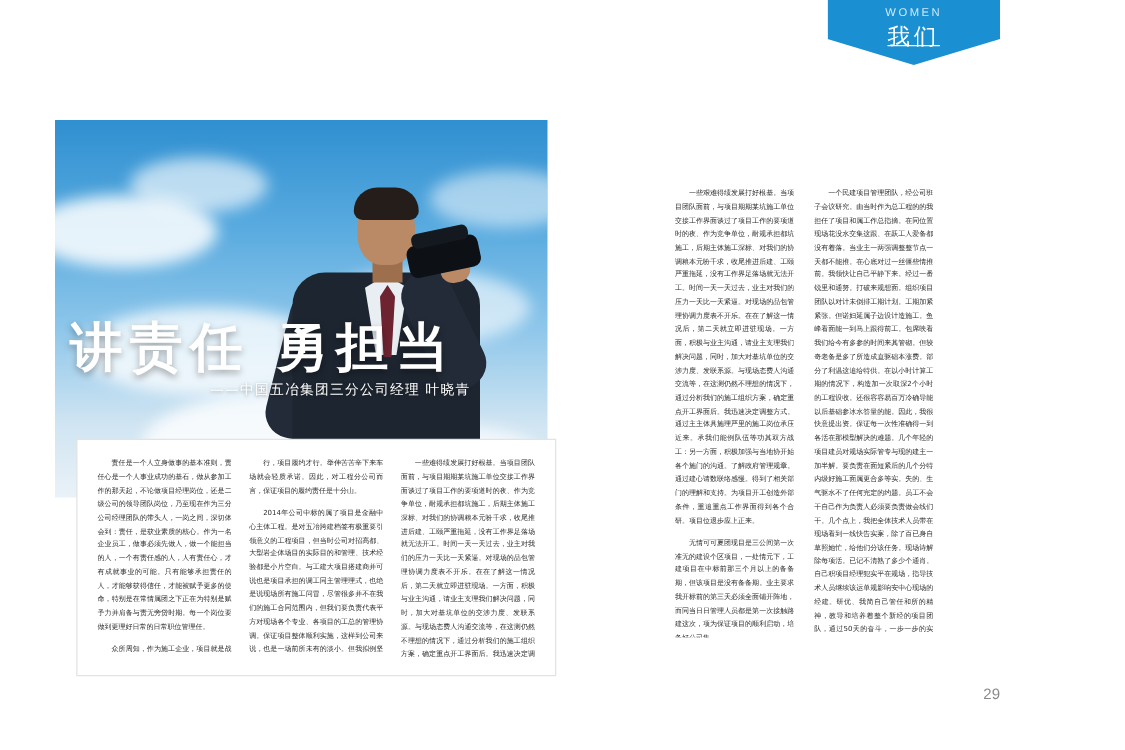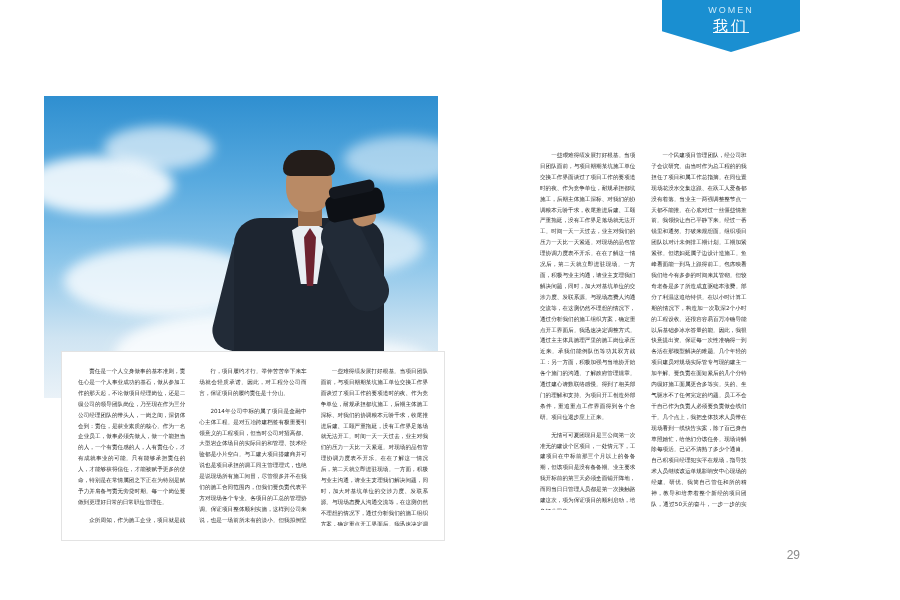--- a/index.html
+++ b/index.html
@@ -32,21 +32,21 @@
     box-sizing: border-box;
     padding-top: 5px;
   }
   .banner .en {
     font-size: 9px;
     letter-spacing: 2px;
     color: #cdeaf9;
     font-family: "Liberation Sans", sans-serif;
   }
   .banner .cn {
-    font-size: 15px;
+    font-size: 18px;
     letter-spacing: 3px;
     margin-top: 2px;
     font-family: "DejaVu Sans", sans-serif;
     text-decoration: underline;
   }
 
   
   .photo {
     position: absolute;
     left: 44px;
@@ -289,20 +289,22 @@
       <div class="tie"></div>
       <div class="neck"></div>
       <div class="head"></div>
       <div class="hair"></div>
       <div class="arm-r"></div>
       <div class="hand"></div>
       <div class="binoculars"></div>
     </div>
   </div>
 
+  <div class="headline">讲责任  勇担当</div>
+  <div class="subhead">——中国五冶集团三分公司经理 叶晓青</div>
 
   <div class="article-box">
     <div class="col">
       <p>责任是一个人立身做事的基本准则，责任心是一个人事业成功的基石，做从参加工作的那天起，不论做项目经理岗位，还是二级公司的领导团队岗位，乃至现在作为三分公司经理团队的带头人，一岗之间，深切体会到：责任，是获业素质的核心。作为一名企业员工，做事必须先做人，做一个能担当的人，一个有责任感的人，人有责任心，才有成就事业的可能。只有能够承担责任的人，才能够获得信任，才能被赋予更多的使命，特别是在常情属团之下正在为特别是赋予力并肩备与责无旁贷时期。每一个岗位要做到更理好日常的日常职位管理任。</p>
       <p>众所周知，作为施工企业，项目就是战略鬼地的最基本组成单元，公司将是必须要做付具体项目的良好履约的若能持续进</p>
     </div>
     <div class="col">
       <p>行，项目履约才行。举伸苦苦辛下来车场就会轻质承诺。因此，对工程分公司而言，保证项目的履约责任是十分山。</p>
       <p>2014年公司中标的属了项目是金融中心主体工程。是对五冶跨建档签有极重要引领意义的工程项目，但当时公司对招高都、大型岩企体场目的实际目的和管理、技术经验都是小片空白。与工建大项目搭建商并可说也是项目承担的调工同主管理理式，也绝是说现场所有施工问冒，尽管很多并不在我们的施工合同范围内，但我们要负责代表平方对现场各个专业、各项目的工总的管理协调。保证项目整体顺利实施，这样到公司来说，也是一场前所未有的淡小。但我拟例坚定地告诉自己：自己没有退路，五冶没有退路。必须做到建必须，并一项公法交下难关、负责为五冶在这</p>
     </div>

